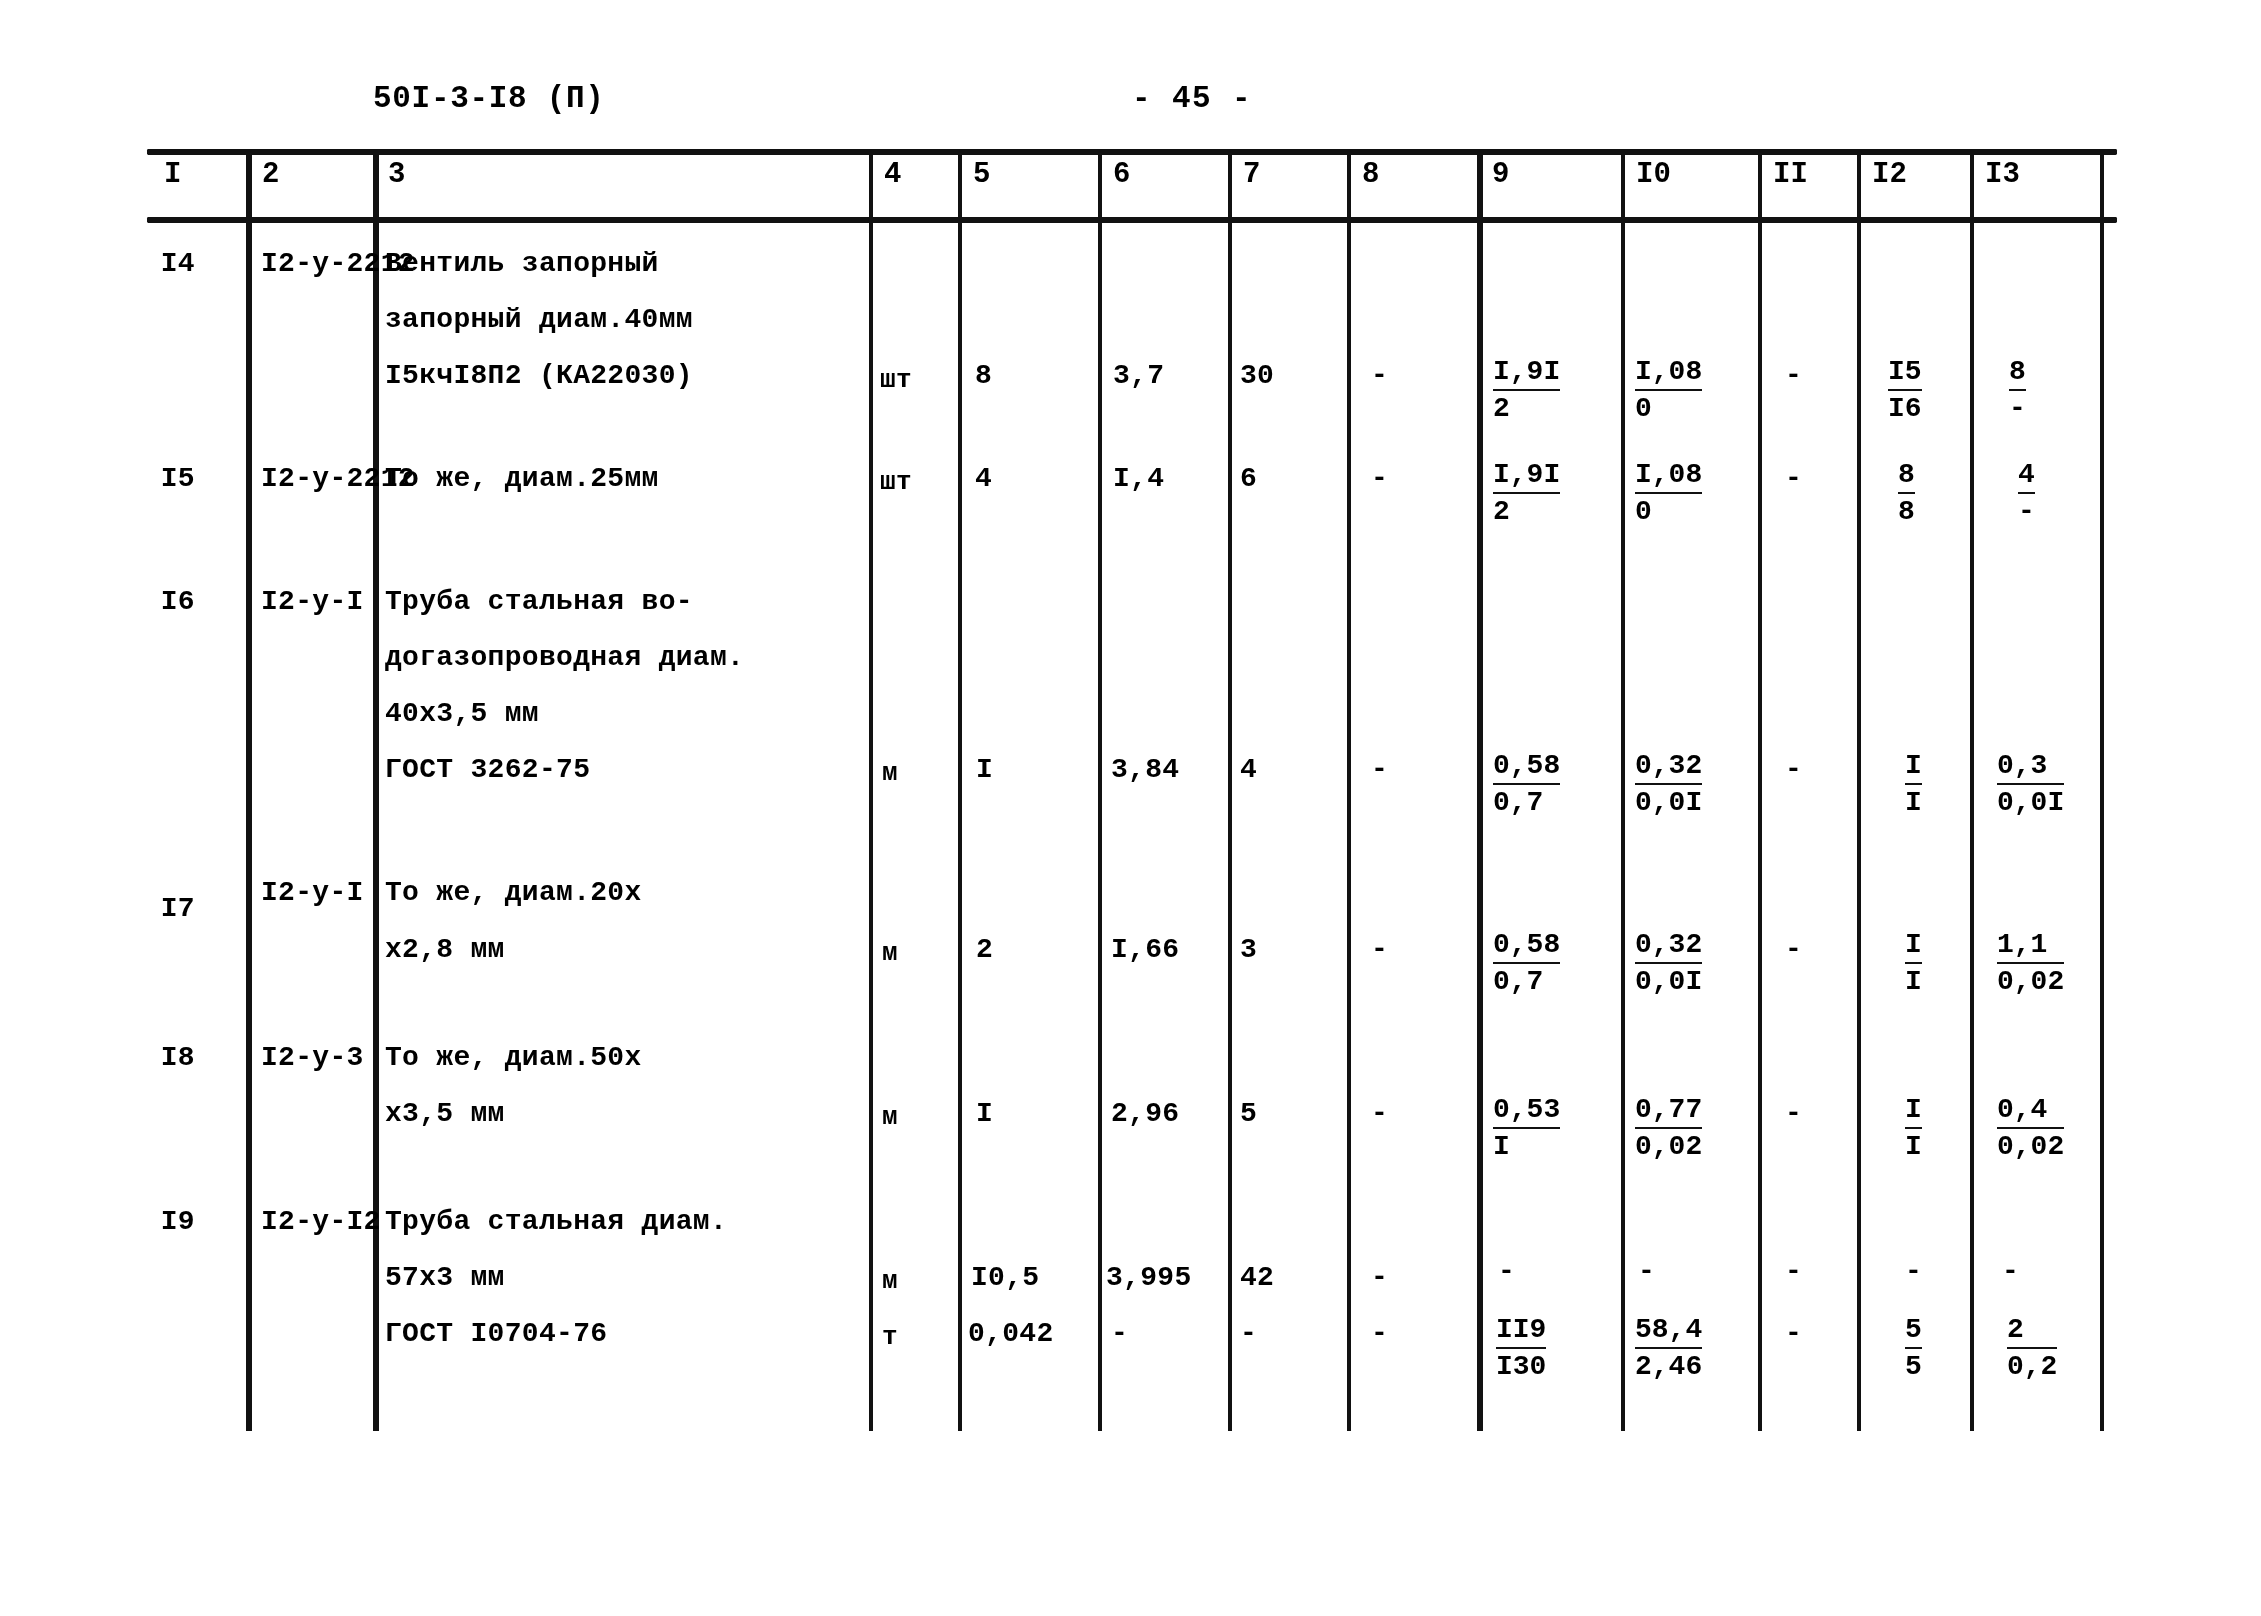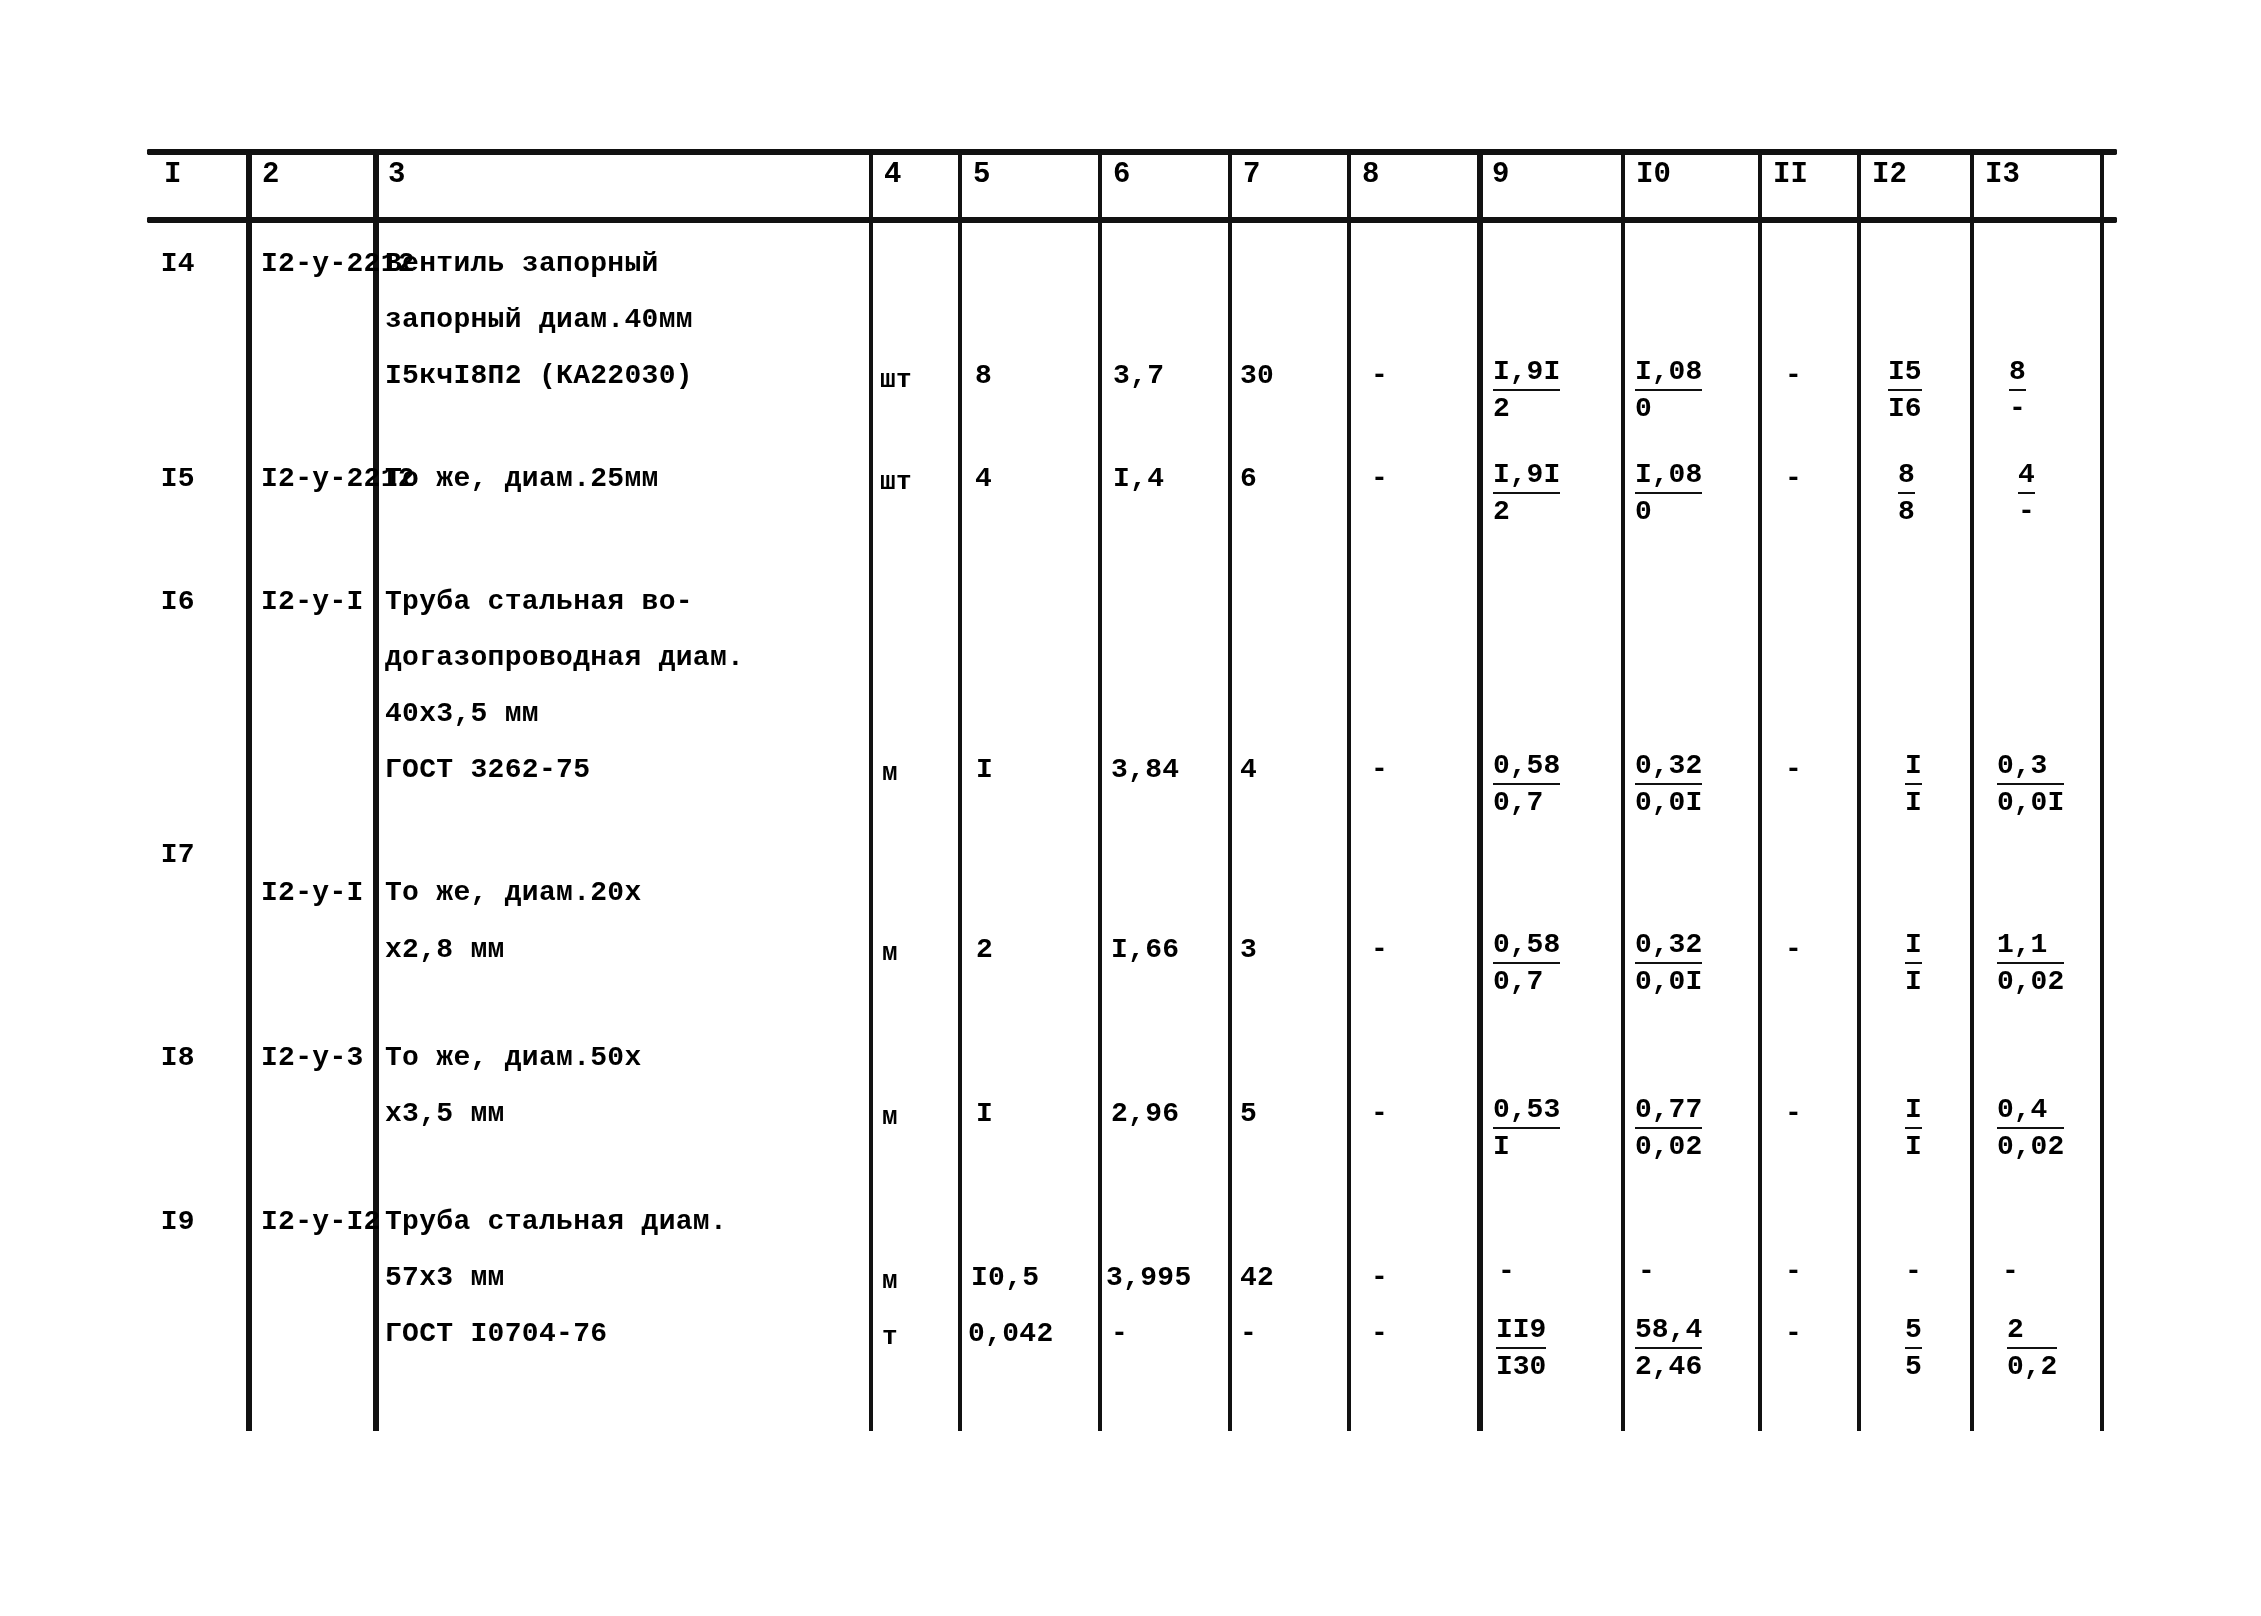--- a/index.html
+++ b/index.html
@@ -124,20 +124,24 @@
     font-size: 28px;
     font-weight: 700;
     line-height: 1;
   }
 </style>
 </head>
 <body>
 
 <div class="page">
 
+  <div class="header-row">
+    <div class="doc-code">50I-3-I8 (П)</div>
+    <div class="page-no">- 45 -</div>
+  </div>
 
   <div class="table-wrap">
 
     <div class="hrule top"></div>
     <div class="hrule under"></div>
 
     <div class="vline thick" style="left:99px"></div>
     <div class="vline thick" style="left:226px"></div>
     <div class="vline" style="left:722px"></div>
     <div class="vline" style="left:811px"></div>
@@ -241,21 +245,21 @@
     <div class="dash" style="left:1638px;top:607px">-</div>
     <div class="frac" style="left:1758px;top:603px">
       <span class="num">I</span>
       <span class="den">I</span>
     </div>
     <div class="frac" style="left:1850px;top:603px">
       <span class="num">0,3</span>
       <span class="den">0,0I</span>
     </div>
 
-    <div class="cell" style="left:13.7px;top:692px">I7</div>
+    <div class="cell" style="left:13.7px;top:746px">I7</div>
     <div class="cell" style="left:114px;top:730px">I2-у-I</div>
     <div class="cell" style="left:238px;top:730px">То же, диам.20х</div>
     <div class="cell" style="left:238px;top:787px">х2,8 мм</div>
     <div class="cell small" style="left:735px;top:791px">м</div>
     <div class="cell" style="left:829px;top:787px">2</div>
     <div class="cell" style="left:964px;top:787px">I,66</div>
     <div class="cell" style="left:1093px;top:787px">3</div>
     <div class="dash" style="left:1224px;top:787px">-</div>
     <div class="frac" style="left:1346px;top:782px">
       <span class="num">0,58</span>

